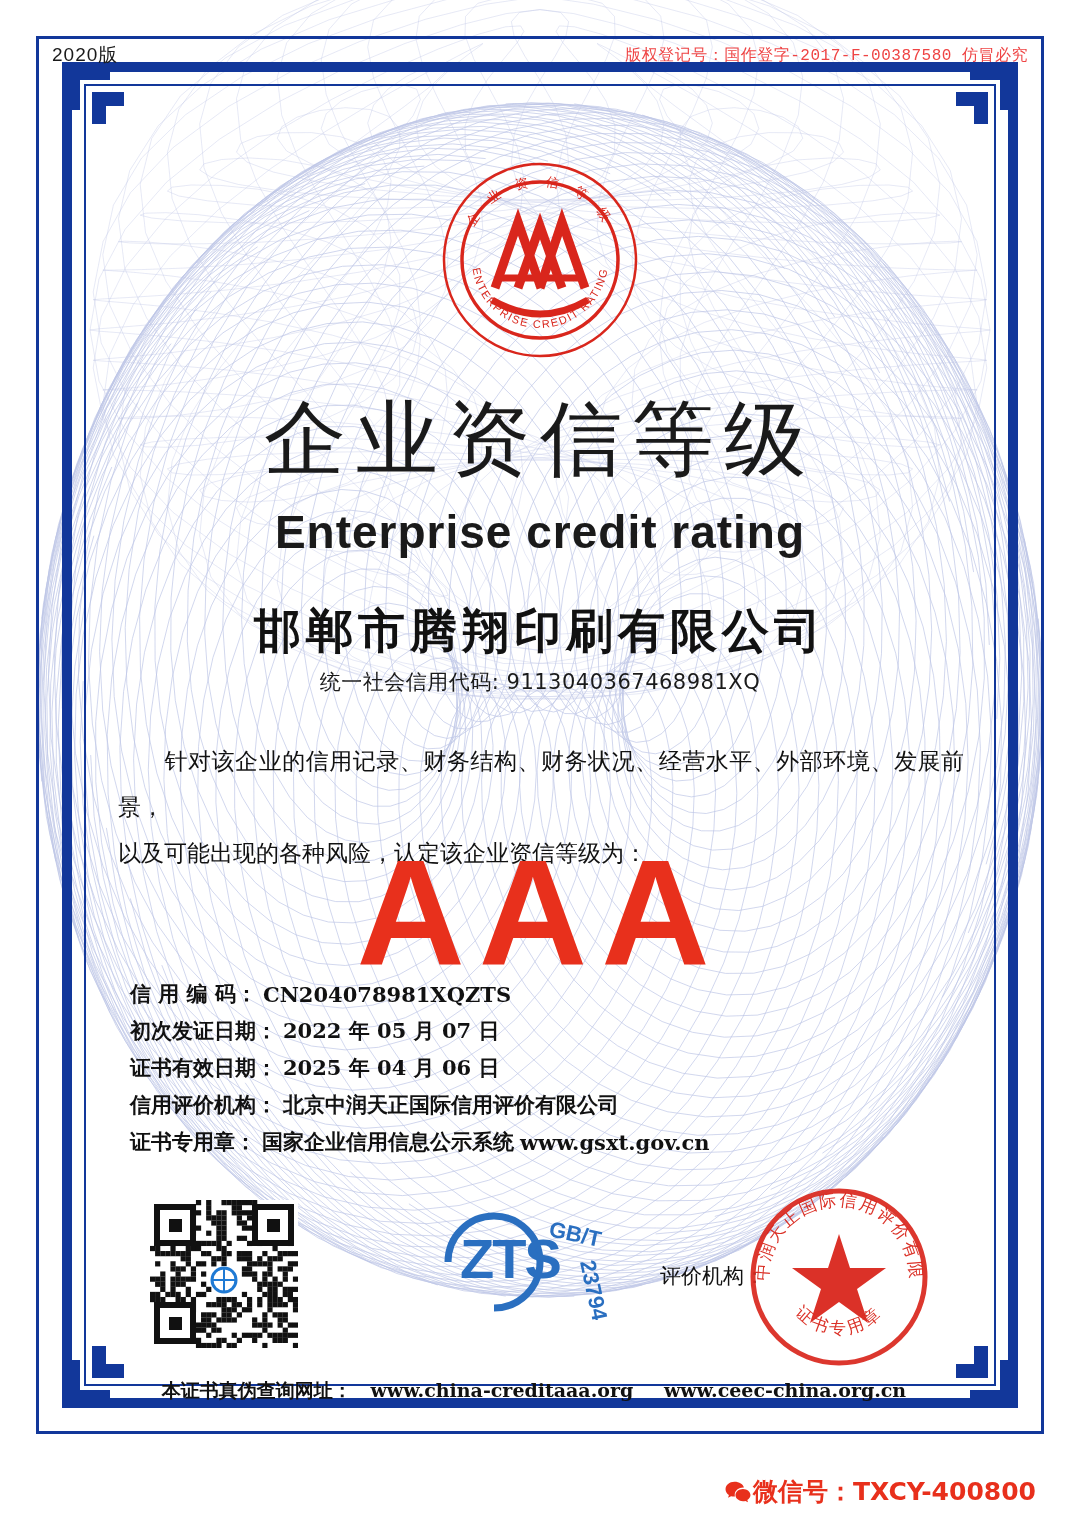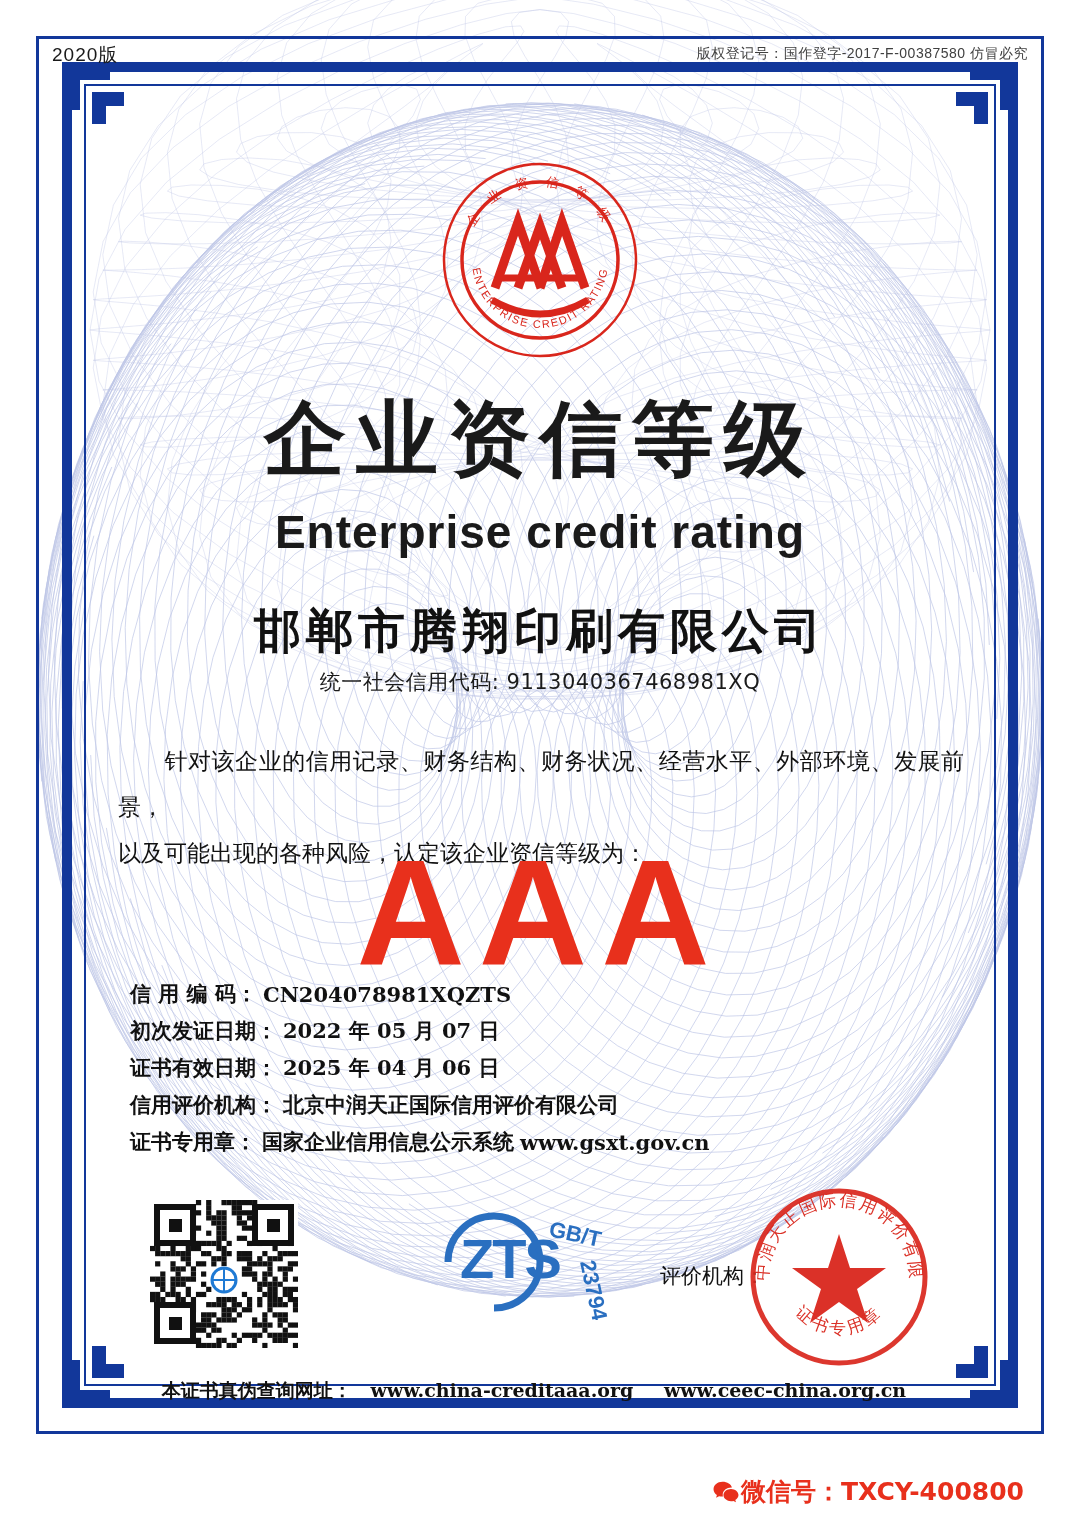--- a/index.html
+++ b/index.html
@@ -41,34 +41,34 @@
   .c-br{right:62px;bottom:118px;transform:scale(-1,-1);}
 
   
   .top-left-version{
     position:absolute;left:52px;top:42px;z-index:6;
     font-size:19px;color:#1a1a1a;letter-spacing:1px;
     font-family:"Liberation Sans", sans-serif;
   }
   .top-right-copy{
     position:absolute;right:52px;top:45px;z-index:6;
-    font-size:14px;color:#404040;letter-spacing:.5px;
-    font-family:Liberation Sans, sans-serif;
+    font-size:16px;color:#ef4444;letter-spacing:.5px;
+    font-family:Liberation Mono, monospace;
   }
 
   
   .content{position:absolute;left:0;top:0;width:1080px;height:1526px;z-index:5;}
 
   
   .emblem{position:absolute;left:50%;top:160px;transform:translateX(-50%);width:200px;height:200px;}
 
   
   .title-cn{
     position:absolute;top:398px;left:0;width:1080px;text-align:center;
-    font-size:82px;font-weight:bold;color:#1a1a1a;letter-spacing:10px;
+    font-size:82px;font-weight:normal;color:#1a1a1a;letter-spacing:10px;
     font-family:"DejaVu Sans","Liberation Sans",sans-serif;
     line-height:1;
   }
   .title-en{
     position:absolute;top:505px;left:0;width:1080px;text-align:center;
     font-size:46px;font-weight:bold;color:#1a1a1a;letter-spacing:1px;
     font-family:"Liberation Sans",sans-serif;
   }
   .company{
     position:absolute;top:600px;left:0;width:1080px;text-align:center;
@@ -119,21 +119,21 @@
   }
   .verify-line{
     position:absolute;top:1378px;left:0;width:1080px;text-align:center;
     font-size:19px;color:#111;font-family:"DejaVu Serif","Liberation Serif",serif;
     font-weight:bold;
   }
   .verify-line .u{margin:0 12px;}
 
   
   .wechat{
-    position:absolute;right:56px;bottom:18px;
+    position:absolute;right:44px;bottom:18px;
     display:flex;align-items:center;
     font-size:25px;color:#e8301c;font-weight:bold;
     font-family:"DejaVu Sans","Liberation Sans",sans-serif;
     z-index:7;
   }
   .wechat .wico{width:30px;height:30px;display:block;}
 </style>
 </head>
 <body>
 

